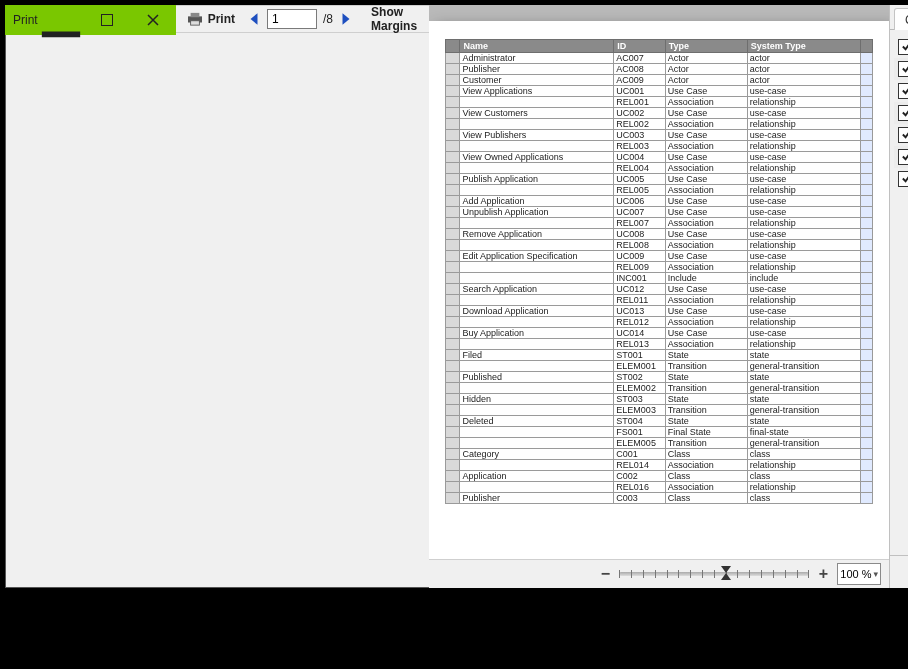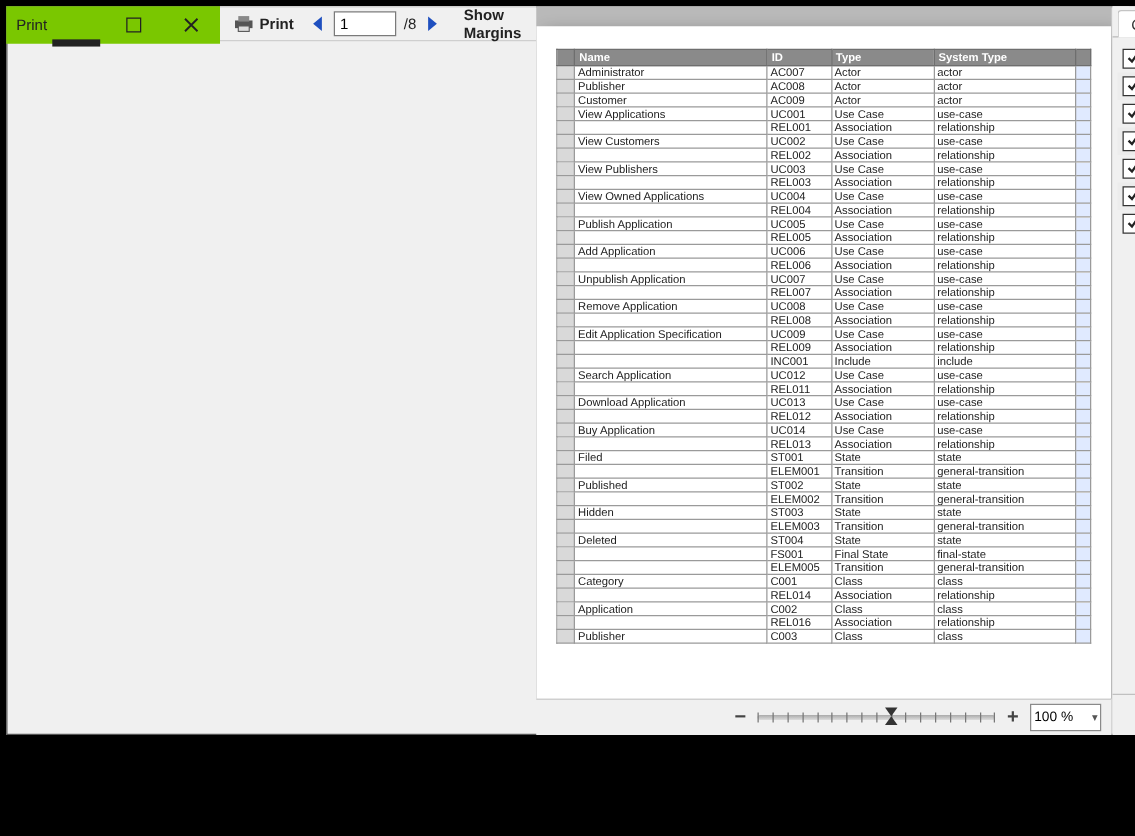--- a/index.html
+++ b/index.html
@@ -34,21 +34,21 @@
   .ptable col.ci{width:14px;} .ptable col.cn{width:150px;} .ptable col.cid{width:50px;} .ptable col.ct{width:80px;} .ptable col.cs{width:110px;} .ptable col.ctr{width:12px;}
   
   .zoombar{height:28px;background:#f0f0f0;border-top:1px solid #cfcfcf;display:flex;align-items:center;justify-content:flex-end;padding:0 8px;gap:6px;}
   .minus,.plus{font-size:16px;font-weight:bold;color:#444;width:16px;text-align:center;}
   .slider-track{width:190px;height:4px;background:linear-gradient(to bottom,#aaa,#ddd);position:relative;border-radius:2px;}
   .slider-track .ticks{position:absolute;inset:0;display:flex;justify-content:space-between;}
   .slider-track .ticks i{width:1px;height:8px;background:#777;margin-top:-2px;}
   .slider-thumb{position:absolute;top:-6px;left:56%;width:0;height:0;}
   .slider-thumb::before{content:"";position:absolute;left:-5px;top:0;border-left:5px solid transparent;border-right:5px solid transparent;border-top:7px solid #333;}
   .slider-thumb::after{content:"";position:absolute;left:-5px;top:7px;border-left:5px solid transparent;border-right:5px solid transparent;border-bottom:7px solid #333;}
-  .zoomsel{height:20px;border:1px solid #8a8a8a;background:#fff;padding:0 2px;font-size:11px;display:flex;align-items:center;gap:15px;}
+  .zoomsel{height:20px;border:1px solid #8a8a8a;background:#fff;padding:0 2px;font-size:11px;display:flex;align-items:center;gap:2px;}
   .zoomsel .chev{font-size:9px;color:#555;}
   
   .rightpane{width:300px;display:flex;flex-direction:column;background:#f0f0f0;}
   .tabs{height:24px;display:flex;align-items:flex-end;padding-left:4px;border-bottom:1px solid #b9b9b9;background:#f0f0f0;}
   .tab{padding:4px 10px 3px;font-size:12px;color:#333;border:1px solid #c4c4c4;border-bottom:none;background:#ebebeb;margin-right:2px;border-radius:3px 3px 0 0;}
   .tab.active{background:#fff;position:relative;top:1px;}
   .colpanel{flex:1;padding:6px 4px 4px 4px;overflow:auto;}
   .colrow{display:flex;align-items:center;height:21px;border-bottom:1px solid transparent;}
   .colrow.alt{background:#eceCEC;}
   .chk{width:14px;height:14px;border:1px solid #333;background:#fff;margin:0 8px 0 4px;display:flex;align-items:center;justify-content:center;}
@@ -234,28 +234,20 @@
                   <tr>
                     <td class="iconcell"></td>
                     <td>Add Application</td>
                     <td>UC006</td>
                     <td>Use Case</td>
                     <td>use-case</td>
                     <td class="trail"></td>
                   </tr>
                   <tr>
                     <td class="iconcell"></td>
-                    <td></td>
-                    <td>REL006</td>
-                    <td>Association</td>
-                    <td>relationship</td>
-                    <td class="trail"></td>
-                  </tr>
-                  <tr>
-                    <td class="iconcell"></td>
                     <td>Unpublish Application</td>
                     <td>UC007</td>
                     <td>Use Case</td>
                     <td>use-case</td>
                     <td class="trail"></td>
                   </tr>
                   <tr>
                     <td class="iconcell"></td>
                     <td></td>
                     <td>REL007</td>

